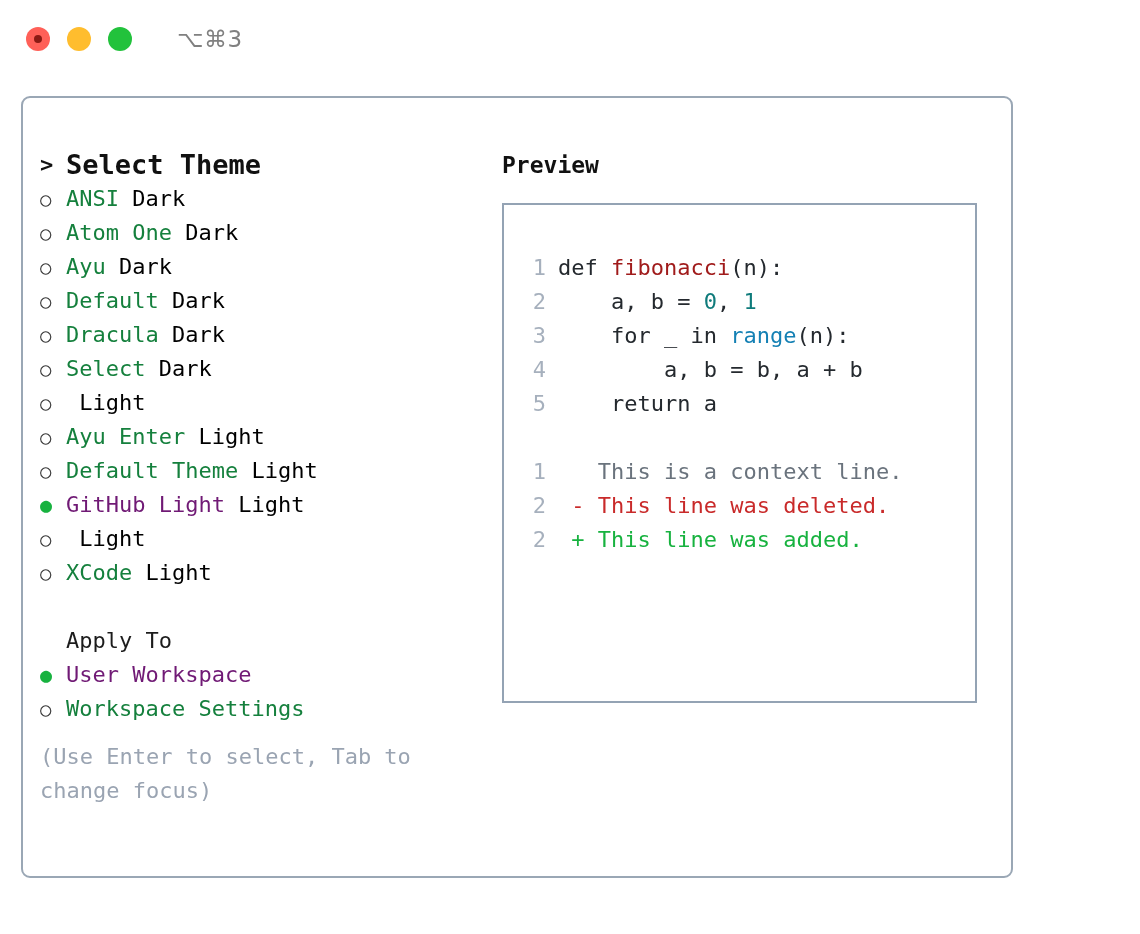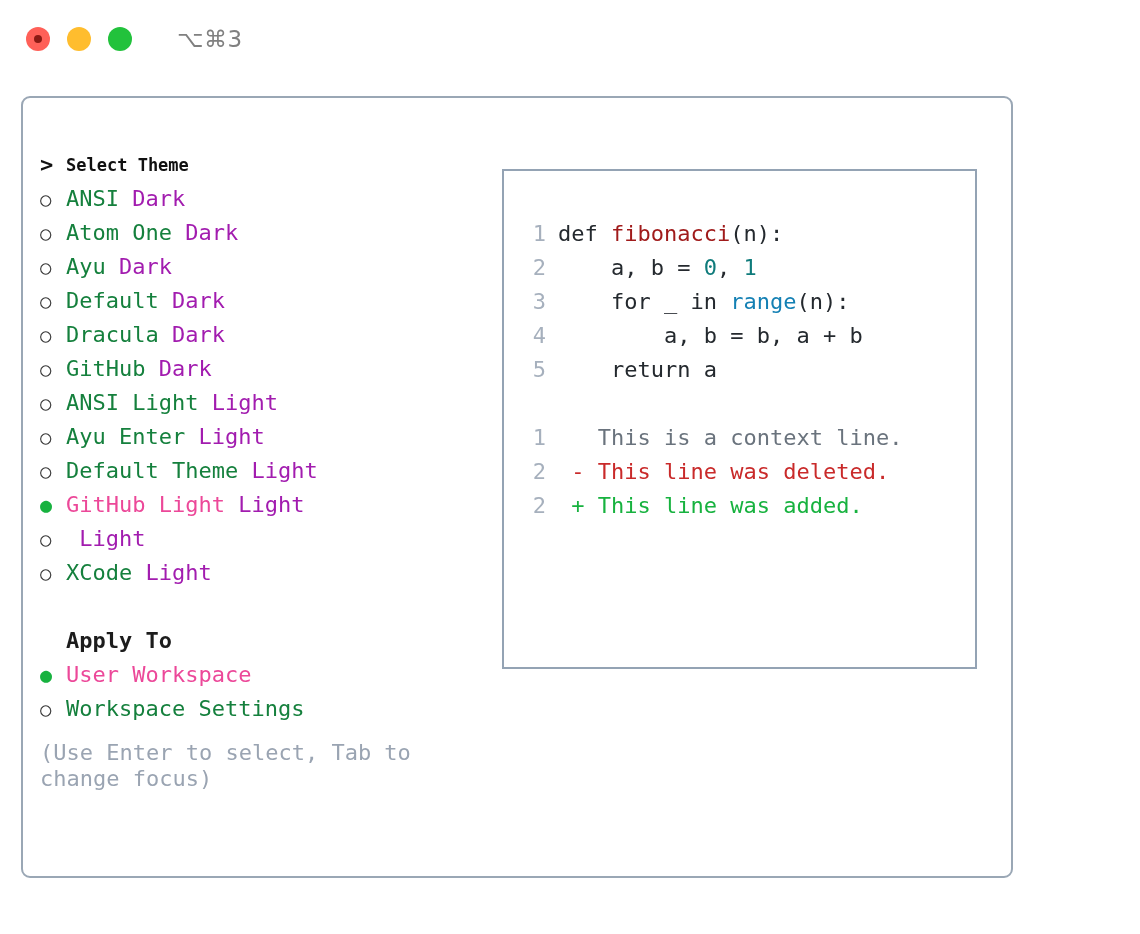--- a/index.html
+++ b/index.html
@@ -96,37 +96,36 @@
     text-align: left;
     display: inline-block;
   }
   .marker.sel { color: #17b23f; font-size: 20px; }
   .marker.blank { color: transparent; }
   .marker.caret { color: #111111; font-weight: bold; font-size: 22px; }
 
   .section-title {
     font-weight: bold;
     color: #111111;
-    font-size: 17px;
+    font-size: 27px;
   }
   .theme-name { color: #15803d; }
-  .theme-name.sel { color: #ec4899; }
-  .theme-tag { color: #a21caf; }
+  .theme-name.sel { color: #701a75; }
+  .theme-tag { color: #000000; }
   .spacer-row { height: 34px; }
 
   .applyto-label {
     color: #1c1c1c;
     font-size: 22px;
-    font-weight: bold;
   }
 
   #hint {
     margin-top: 14px;
     font-size: 22px;
-    line-height: 26px;
+    line-height: 34px;
     color: #9aa4b2;
     width: 420px;
     white-space: pre-wrap;
   }
 
   
   #right-col {
     position: absolute;
     left: 479px;
     top: 50px;
@@ -196,22 +195,22 @@
       <span class="marker caret">&gt;</span>
       <span class="section-title">Select Theme</span>
     </div>
 
     <div id="theme-list">
         <div class="row"><span class="marker">○</span><span class="theme-name">ANSI</span><span> </span><span class="theme-tag">Dark</span></div>
         <div class="row"><span class="marker">○</span><span class="theme-name">Atom One</span><span> </span><span class="theme-tag">Dark</span></div>
         <div class="row"><span class="marker">○</span><span class="theme-name">Ayu</span><span> </span><span class="theme-tag">Dark</span></div>
         <div class="row"><span class="marker">○</span><span class="theme-name">Default</span><span> </span><span class="theme-tag">Dark</span></div>
         <div class="row"><span class="marker">○</span><span class="theme-name">Dracula</span><span> </span><span class="theme-tag">Dark</span></div>
-        <div class="row"><span class="marker">○</span><span class="theme-name">GitHub</span><span> </span><span class="theme-tag">Dark</span></div>
-        <div class="row"><span class="marker">○</span><span class="theme-name">ANSI Light</span><span> </span><span class="theme-tag">Light</span></div>
+        <div class="row"><span class="marker">○</span><span class="theme-name">Select</span><span> </span><span class="theme-tag">Dark</span></div>
+        <div class="row"><span class="marker">○</span><span> </span><span class="theme-tag">Light</span></div>
         <div class="row"><span class="marker">○</span><span class="theme-name">Ayu Enter</span><span> </span><span class="theme-tag">Light</span></div>
         <div class="row"><span class="marker">○</span><span class="theme-name">Default Theme</span><span> </span><span class="theme-tag">Light</span></div>
         <div class="row"><span class="marker sel">●</span><span class="theme-name sel">GitHub Light</span><span> </span><span class="theme-tag">Light</span></div>
         <div class="row"><span class="marker">○</span><span> </span><span class="theme-tag">Light</span></div>
         <div class="row"><span class="marker">○</span><span class="theme-name">XCode</span><span> </span><span class="theme-tag">Light</span></div>
       </div>
 
     <div class="spacer-row"></div>
 
     <div class="row">
@@ -221,18 +220,19 @@
 
     <div id="apply-list">
         <div class="row"><span class="marker sel">●</span><span class="theme-name sel">User Workspace</span></div>
         <div class="row"><span class="marker">○</span><span class="theme-name">Workspace Settings</span></div>
       </div>
 
     <div id="hint">(Use Enter to select, Tab to change focus)</div>
   </div>
 
   <div id="right-col">
+    <div id="preview-title">Preview</div>
     <div id="preview-box">
       <div id="code"><div class="cline"><span class="lnum">1</span><span class="ctext"><span class="tok-plain">def </span><span class="tok-fn">fibonacci</span><span class="tok-plain">(n):</span></span></div><div class="cline"><span class="lnum">2</span><span class="ctext"><span class="tok-plain">    a, b = </span><span class="tok-num">0</span><span class="tok-plain">, </span><span class="tok-num">1</span></span></div><div class="cline"><span class="lnum">3</span><span class="ctext"><span class="tok-plain">    for _ in </span><span class="tok-bi">range</span><span class="tok-plain">(n):</span></span></div><div class="cline"><span class="lnum">4</span><span class="ctext"><span class="tok-plain">        a, b = b, a + b</span></span></div><div class="cline"><span class="lnum">5</span><span class="ctext"><span class="tok-plain">    return a</span></span></div><div class="blank-line"></div><div class="cline"><span class="lnum">1</span><span class="diff-ctx">   </span><span class="diff-ctx">This is a context line.</span></div><div class="cline"><span class="lnum">2</span><span class="diff-del"> - </span><span class="diff-del">This line was deleted.</span></div><div class="cline"><span class="lnum">2</span><span class="diff-add"> + </span><span class="diff-add">This line was added.</span></div></div>
     </div>
   </div>
 
 </div>
 
 </body></html>

